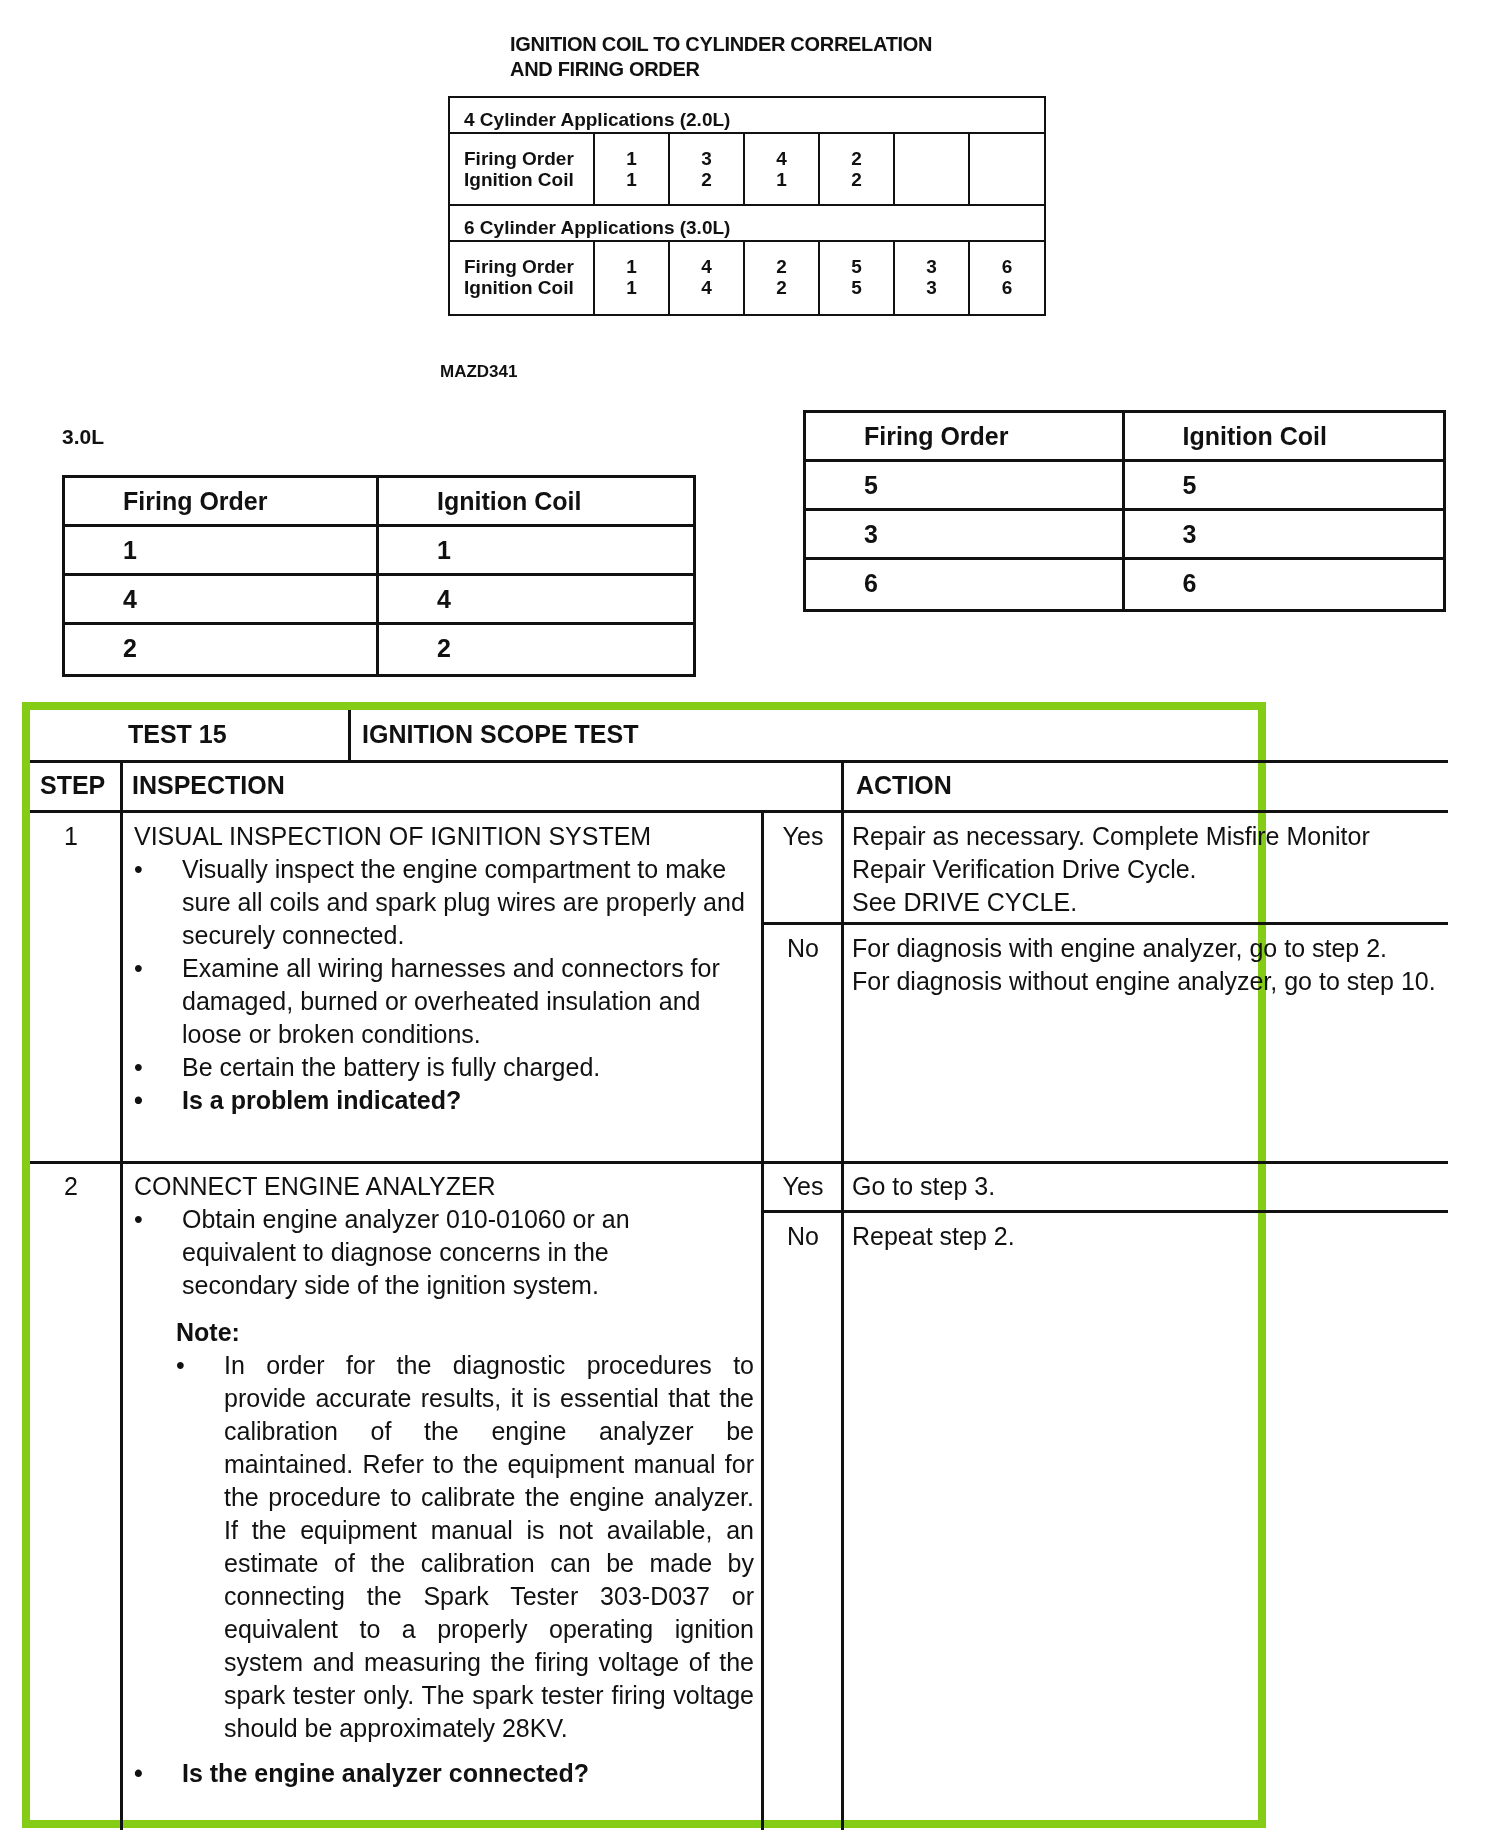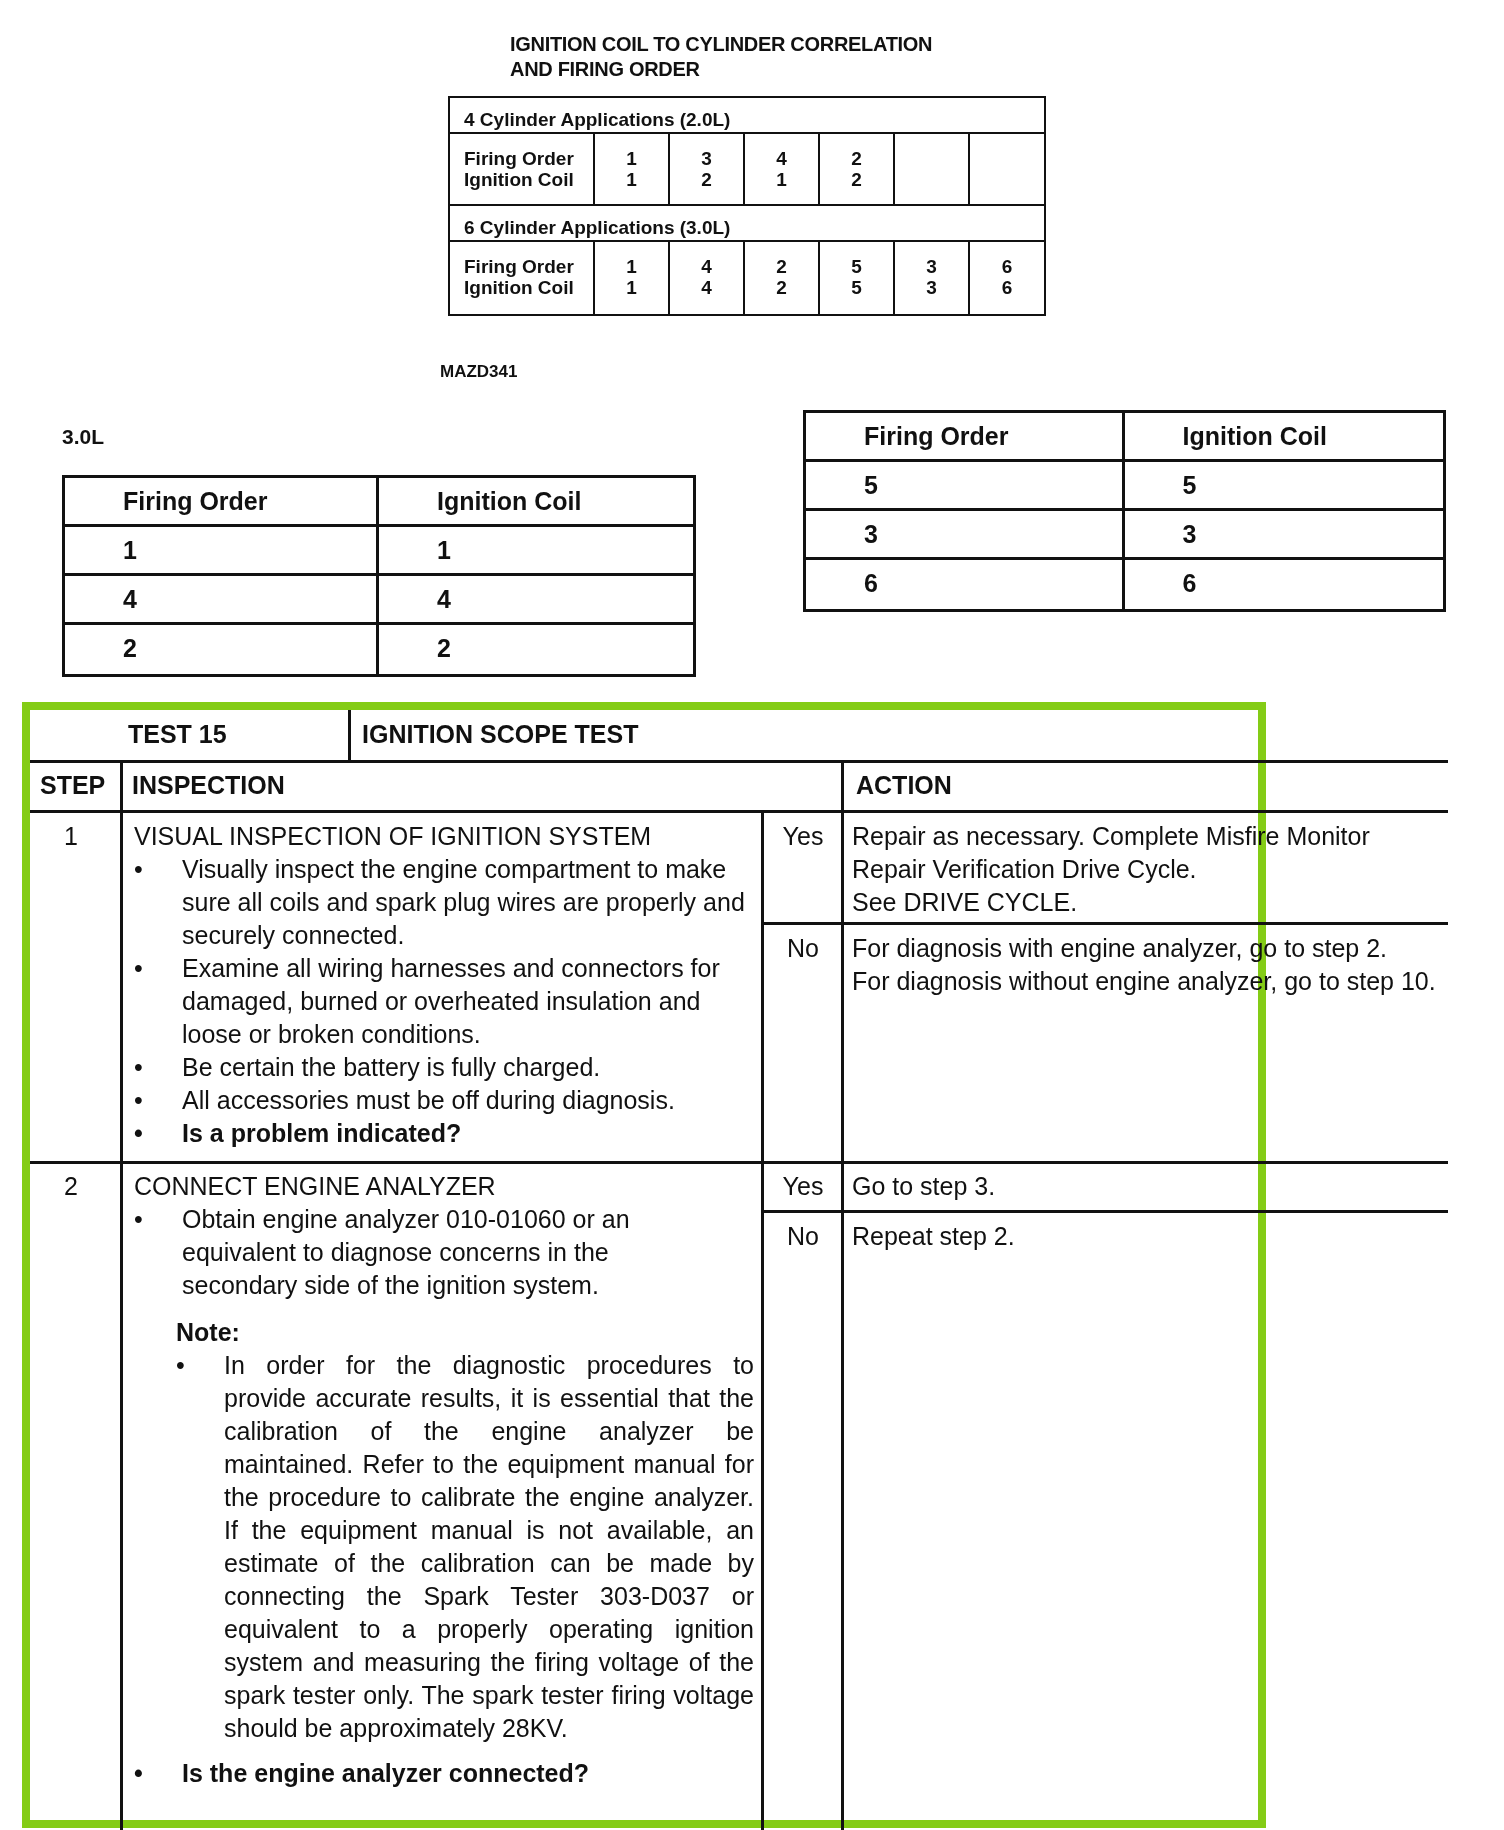--- a/index.html
+++ b/index.html
@@ -174,21 +174,21 @@
   <div class="txt b" style="left:10px;top:59px;">STEP</div>
   <div class="txt b" style="left:102px;top:59px;">INSPECTION</div>
   <div class="txt b" style="left:826px;top:59px;">ACTION</div>
 
   <div class="txt" style="left:34px;top:110px;">1</div>
   <div class="txt" style="left:104px;top:110px;width:620px;">
     <div>VISUAL INSPECTION OF IGNITION SYSTEM</div>
     <div class="bullet-item"><span class="dot">•</span><span>Visually inspect the engine compartment to make sure all coils and spark plug wires are properly and securely connected.</span></div>
     <div class="bullet-item"><span class="dot">•</span><span>Examine all wiring harnesses and connectors for damaged, burned or overheated insulation and loose or broken conditions.</span></div>
     <div class="bullet-item"><span class="dot">•</span><span>Be certain the battery is fully charged.</span></div>
-    <div class="bullet-item"><span class="dot">•</span><span>All accessories must be off during diagnosis.</span></div>
+    <div class="bullet-item"><span class="dot">•</span></div>
     <div class="bullet-item b"><span class="dot">•</span><span>Is a problem indicated?</span></div>
   </div>
   <div class="txt" style="left:740px;top:110px;width:66px;text-align:center;">Yes</div>
   <div class="txt" style="left:822px;top:110px;width:590px;">
     <div>Repair as necessary. Complete Misfire Monitor Repair Verification Drive Cycle.</div>
     <div>See DRIVE CYCLE.</div>
   </div>
   <div class="txt" style="left:740px;top:222px;width:66px;text-align:center;">No</div>
   <div class="txt" style="left:822px;top:222px;width:590px;">
     <div>For diagnosis with engine analyzer, go to step 2.</div>

